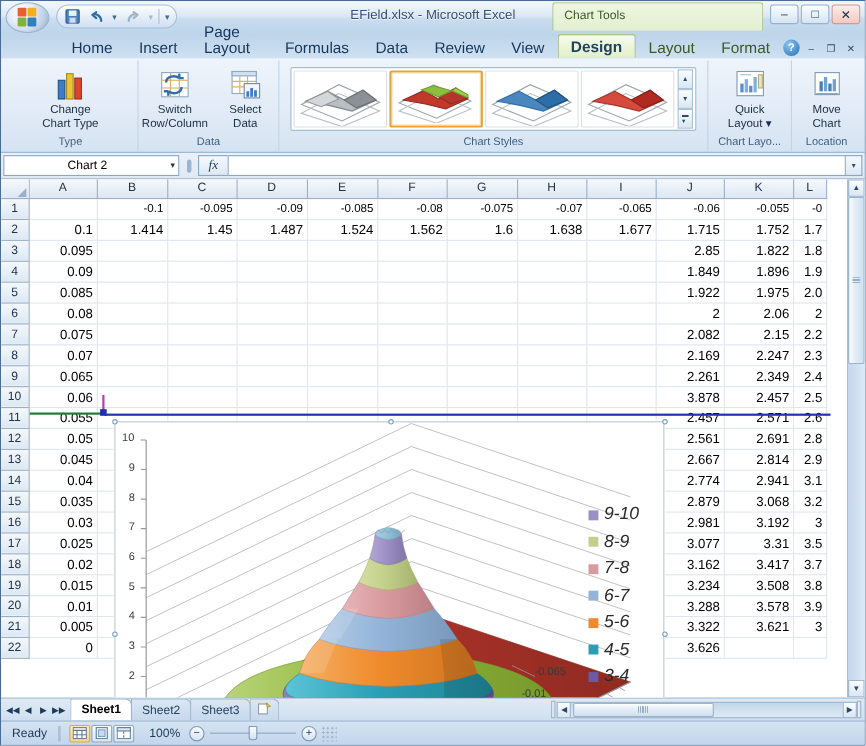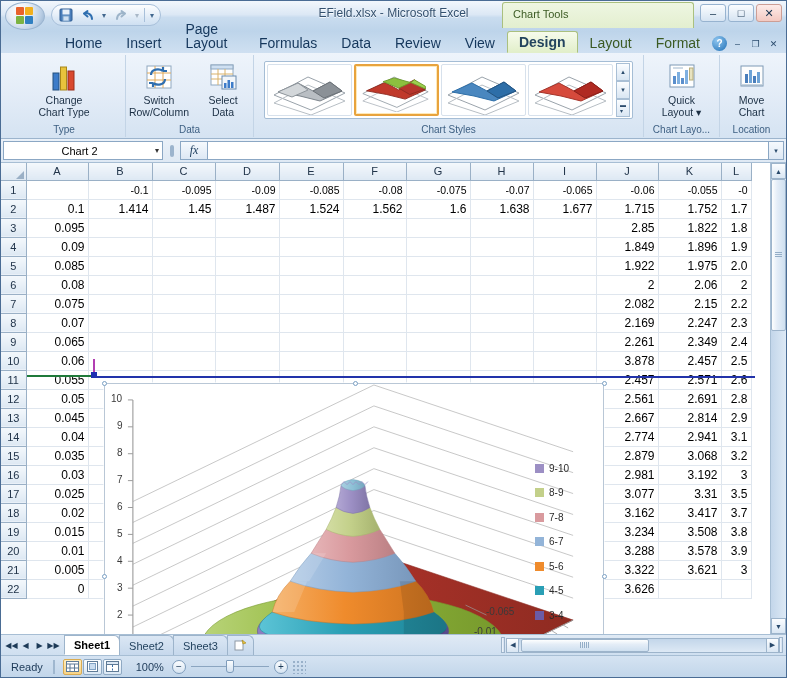--- a/index.html
+++ b/index.html
@@ -202,21 +202,21 @@
   }
   .chart-handles span{
     position:absolute; width:5px;height:5px; background:#fff; border:1px solid #7ba0c4; border-radius:3px;
   }
   .chart-svg { position:absolute; inset:0; }
   .legend {
     position:absolute; left:430px; top:72px; width:62px;
   }
   .legend-row { display:flex; align-items:center; height:24.5px; }
   .legend-sw { width:9px;height:9px; margin-right:5px; }
-  .legend-lbl { font-size:10px; color:#2b2b2b; font-family:"Liberation Sans",sans-serif;}
+  .legend-lbl { font-size:16px; color:#2b2b2b; font-family:"Liberation Sans",sans-serif;font-style:italic;}
 
   
   .vscroll {
     position:absolute; right:0; top:0; width:16px; bottom:0;
     background:linear-gradient(to right,#dfe9f4,#eef4fa);
     border-left:1px solid #a7bed4;
     display:flex; flex-direction:column;
   }
   .sb-arrow {
     height:16px; background:linear-gradient(to bottom,#fbfdff,#d9e6f3);

